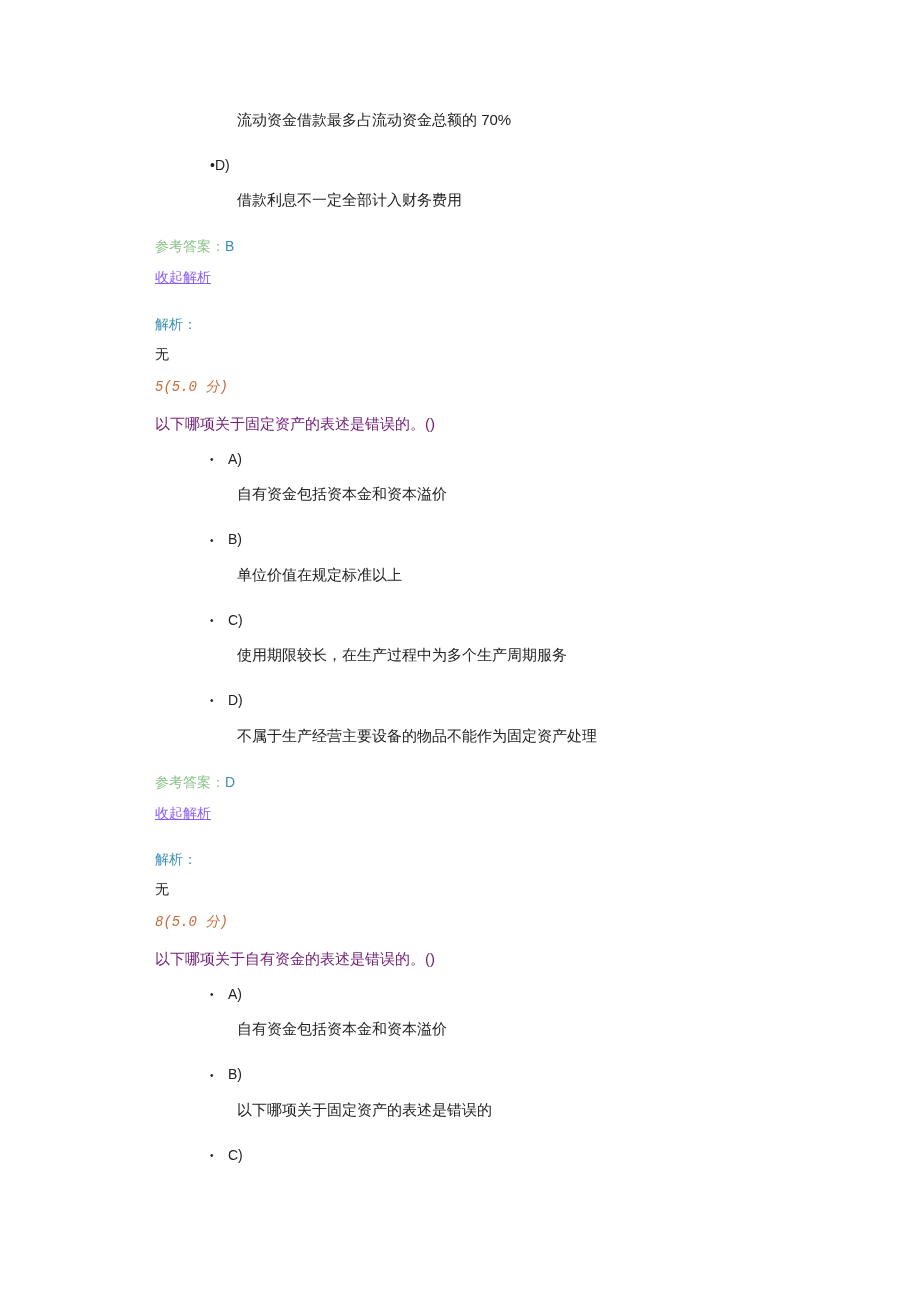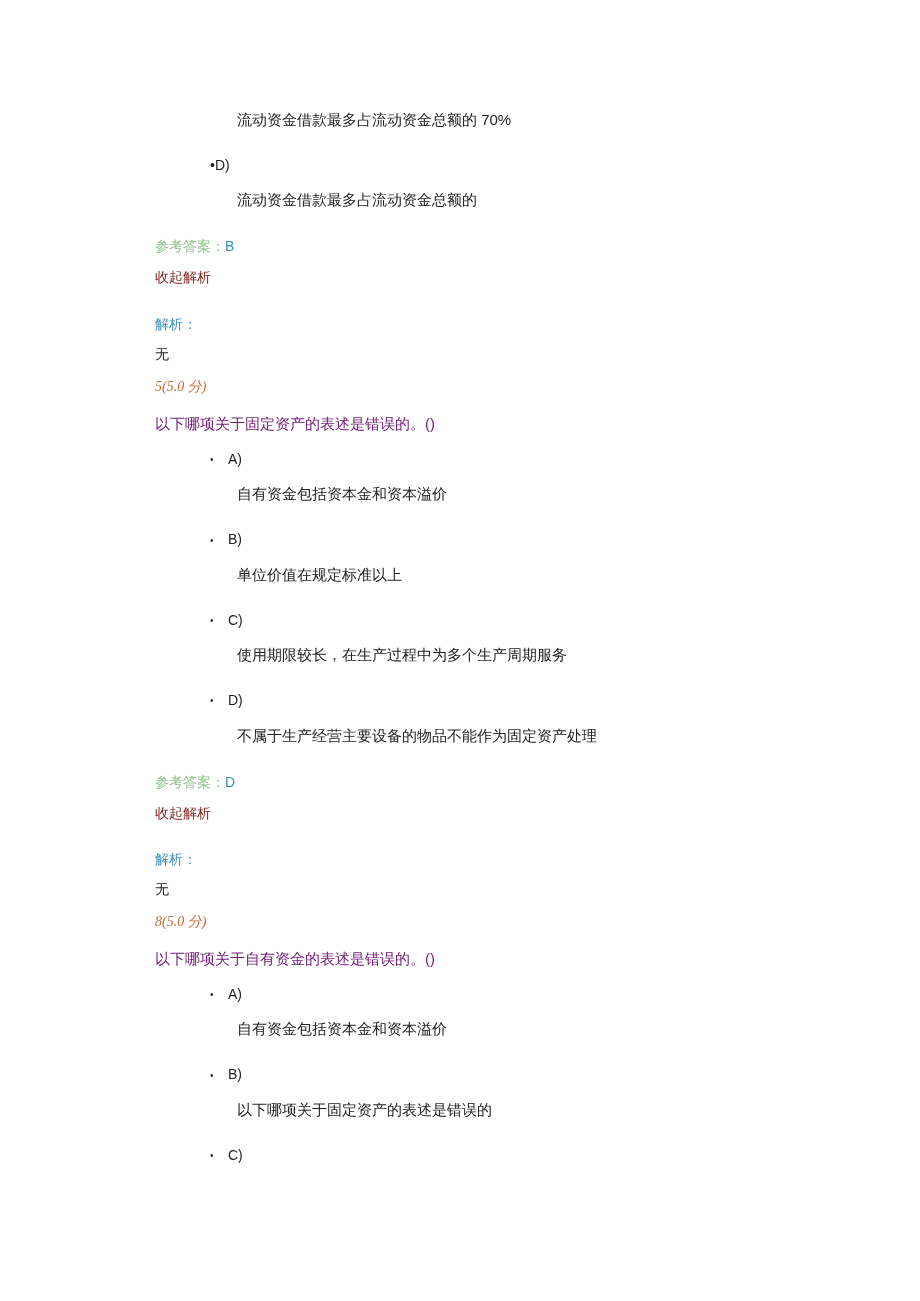--- a/index.html
+++ b/index.html
@@ -44,60 +44,61 @@
       margin-top: 14px;
       display: inline;
     }
     .answer-value {
       color: #3a8fb7;
       font-size: 14px;
       font-family: Arial, sans-serif;
       display: inline;
     }
     .collapse-link {
-      color: #7f1d1d;
+      color: #8b5cf6;
+      text-decoration: underline;
       font-size: 14px;
       margin-top: 8px;
       display: block;
     }
     .analysis-label {
       color: #3a8fb7;
       font-size: 14px;
       margin-top: 24px;
     }
     .analysis-value {
       color: #222;
       font-size: 14px;
       margin-top: 8px;
     }
     .question-number {
       color: #c96a3a;
       font-style: italic;
       font-size: 14px;
       margin-top: 10px;
-      font-family: Liberation Serif, serif;
+      font-family: Liberation Mono, monospace;
     }
     .question-text {
       color: #701a75;
       font-size: 15px;
       margin-top: 14px;
       margin-bottom: 10px;
     }
     .answer-row {
       margin-top: 4px;
     }
   </style>
 </head>
 <body>
 
 <div class="option-text-indent">流动资金借款最多占流动资金总额的 70%</div>
 
 <div class="option-bullet">•D)</div>
 
-<div class="option-text-indent">流动资金借款最多占流动资金总额的</div>
+<div class="option-text-indent">借款利息不一定全部计入财务费用</div>
 
 <div class="answer-row">
   <span class="answer-label">参考答案：</span><span class="answer-value">B</span>
 </div>
 
 <a class="collapse-link">收起解析</a>
 
 <div class="analysis-label">解析：</div>
 
 <div class="analysis-value">无</div>

